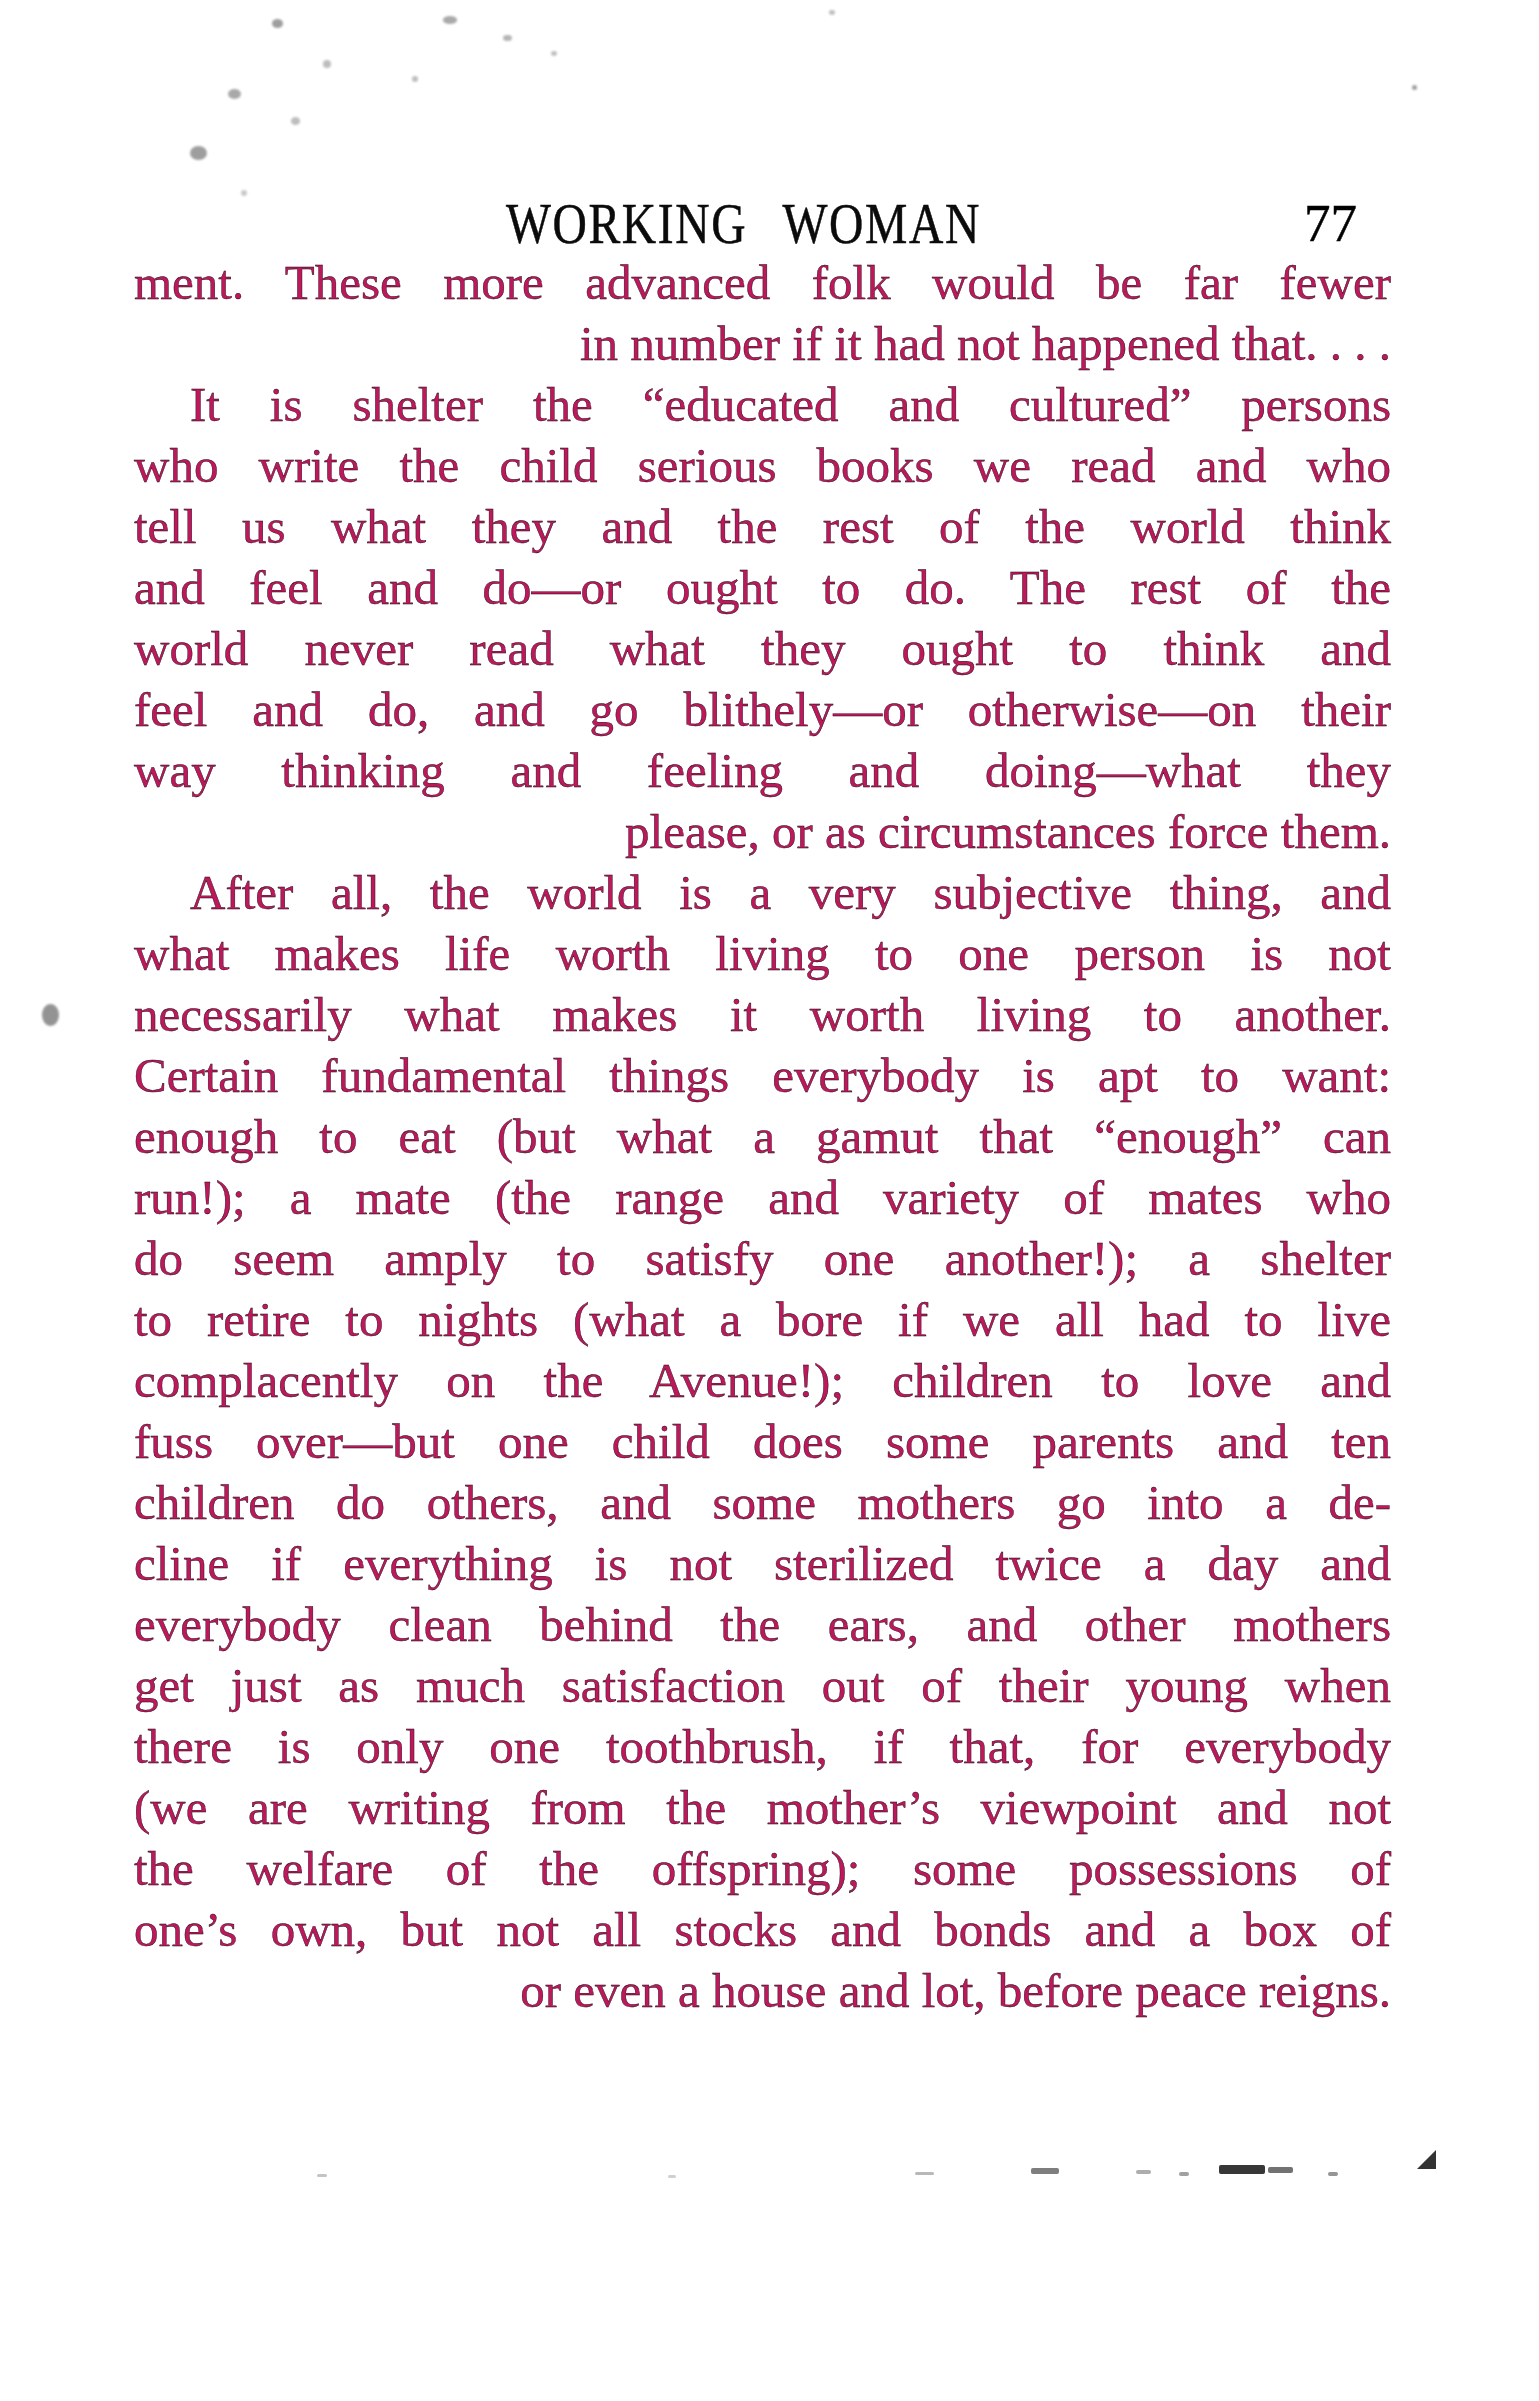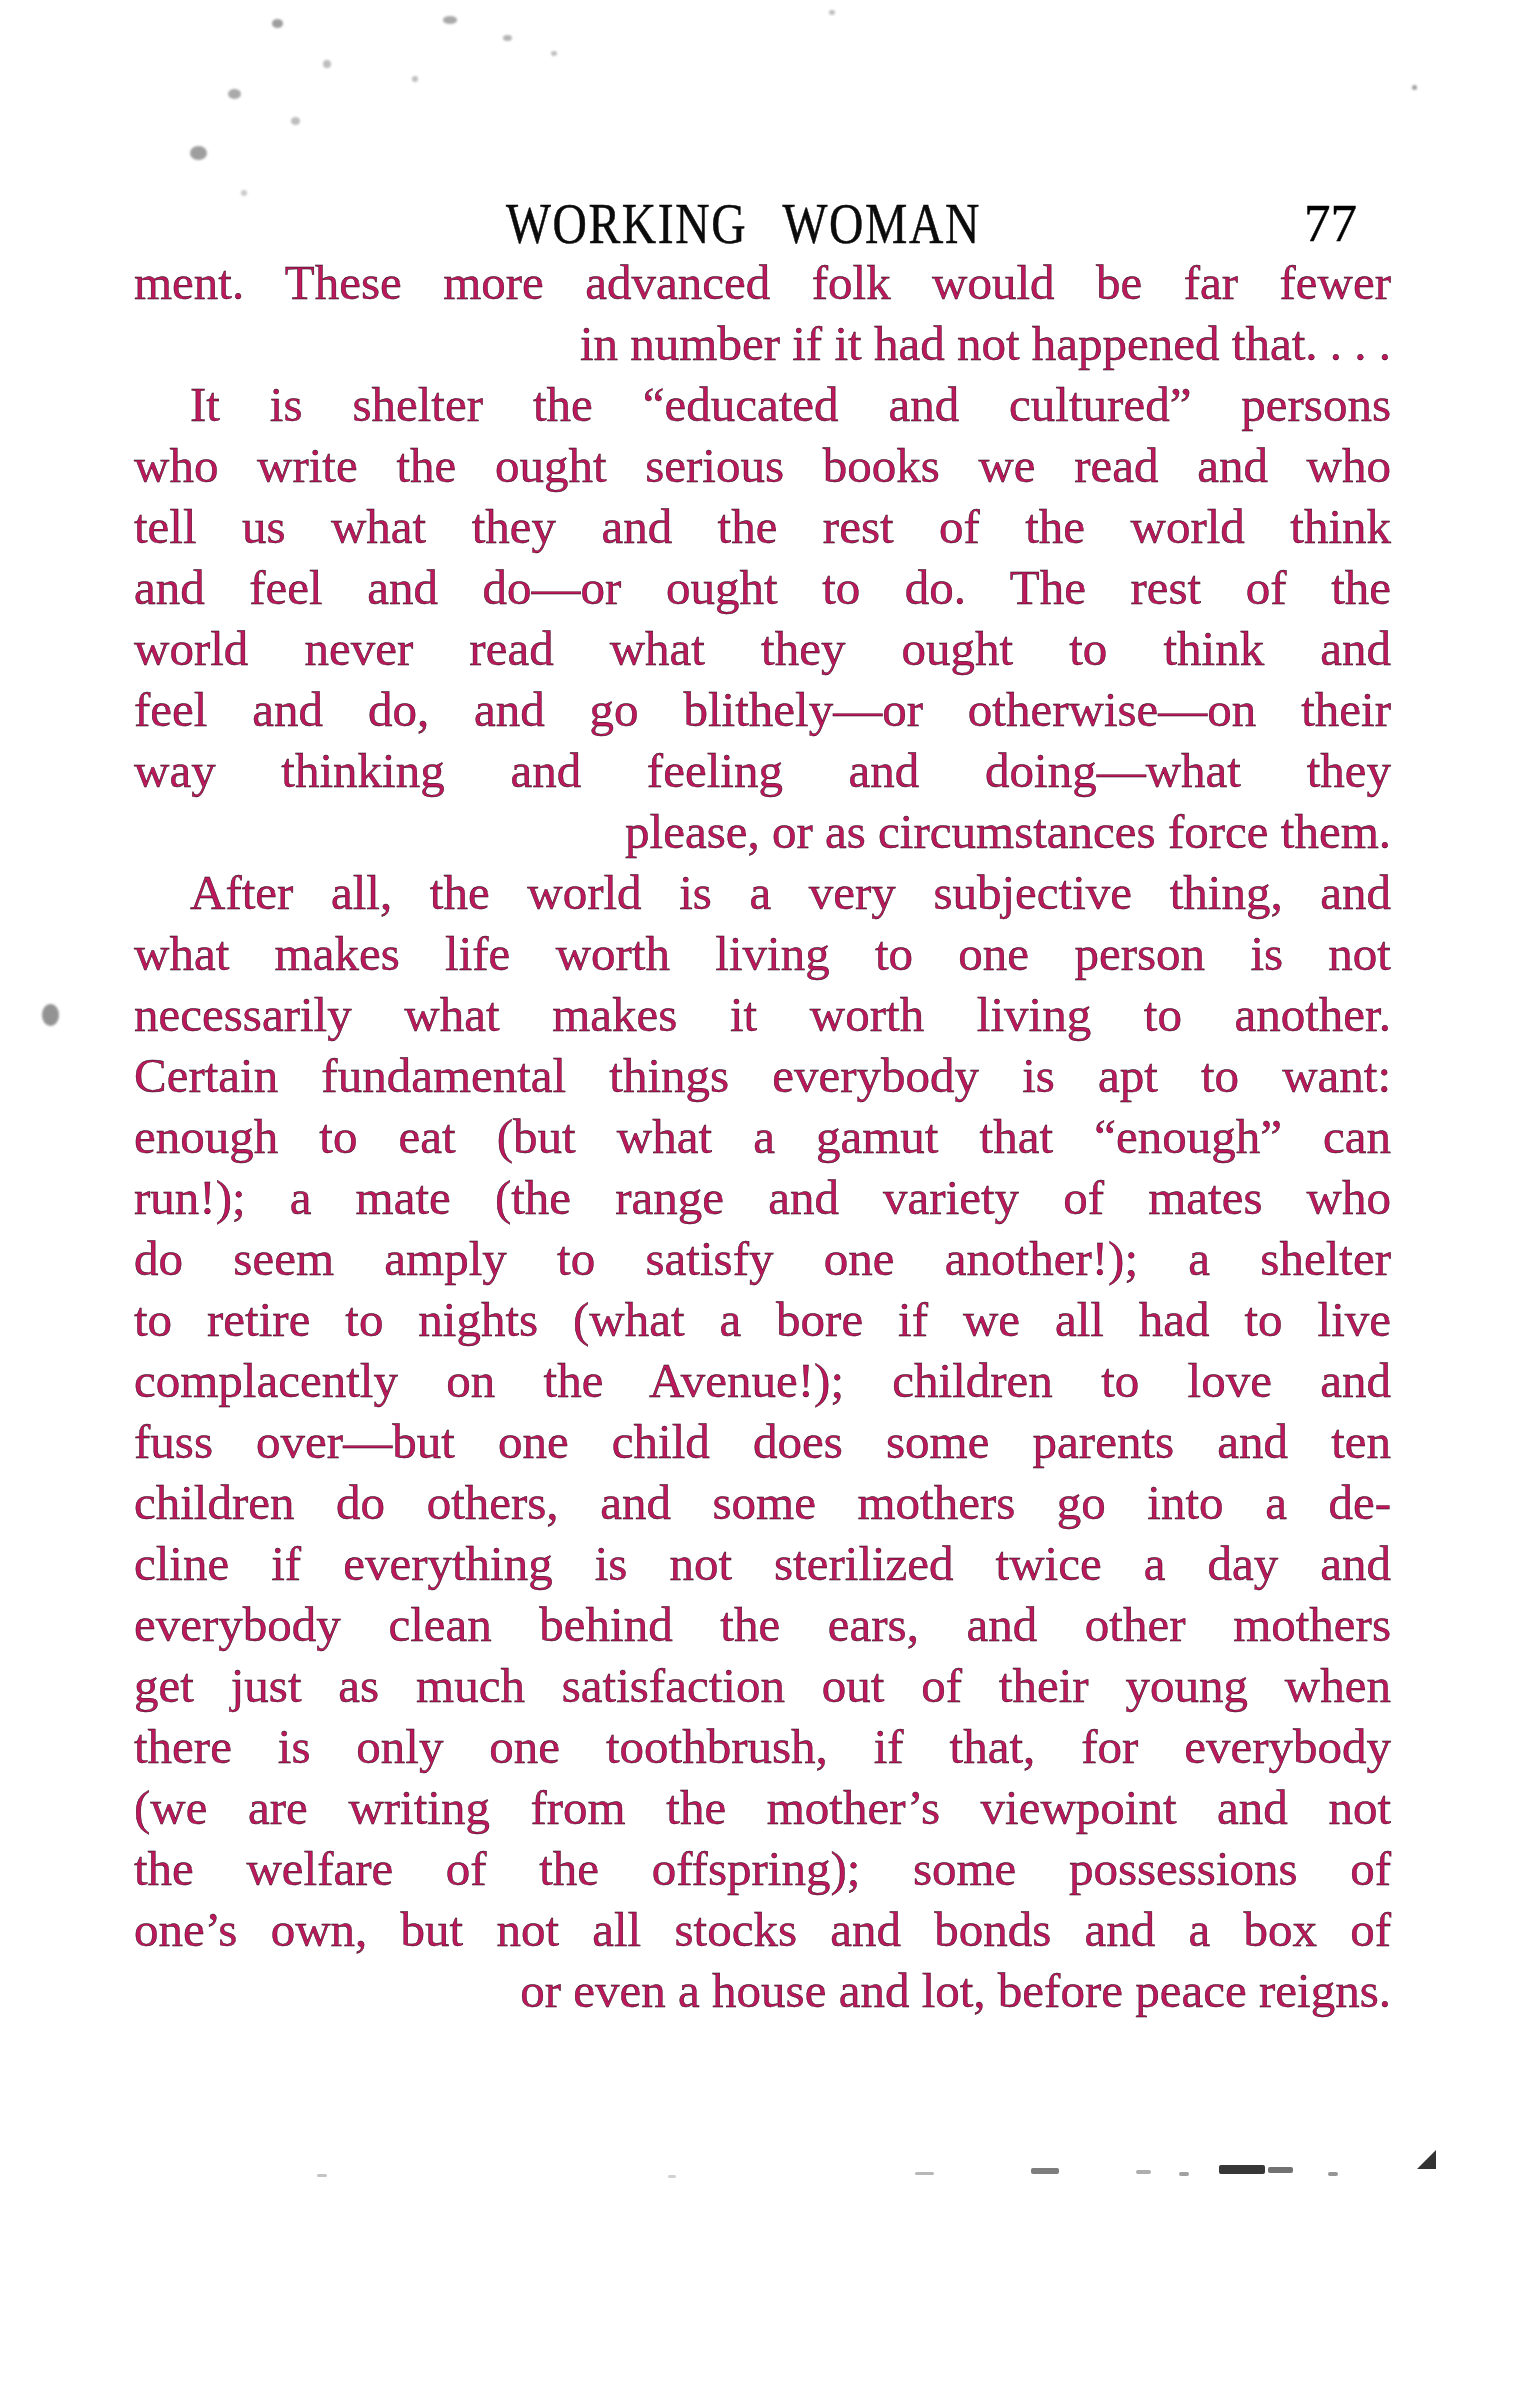--- a/index.html
+++ b/index.html
@@ -94,21 +94,21 @@
 
   <div class="header">
     <span class="running-head">WORKING WOMAN</span>
     <span class="page-number">77</span>
   </div>
 
   <div class="textblock">
       <div class="line j">ment.  These more advanced folk would be far fewer</div>
       <div class="line">in number if it had not happened that. . . .</div>
       <div class="line j ind">It is shelter the “educated and cultured” persons</div>
-      <div class="line j">who write the ought serious books we read and who</div>
+      <div class="line j">who write the child serious books we read and who</div>
       <div class="line j">tell us what they and the rest of the world think</div>
       <div class="line j">and feel and do—or ought to do.  The rest of the</div>
       <div class="line j">world never read what they ought to think and</div>
       <div class="line j">feel and do, and go blithely—or otherwise—on their</div>
       <div class="line j">way thinking and feeling and doing—what they</div>
       <div class="line">please, or as circumstances force them.</div>
       <div class="line j ind">After all, the world is a very subjective thing, and</div>
       <div class="line j">what makes life worth living to one person is not</div>
       <div class="line j">necessarily what makes it worth living to another.</div>
       <div class="line j">Certain fundamental things everybody is apt to want:</div>

